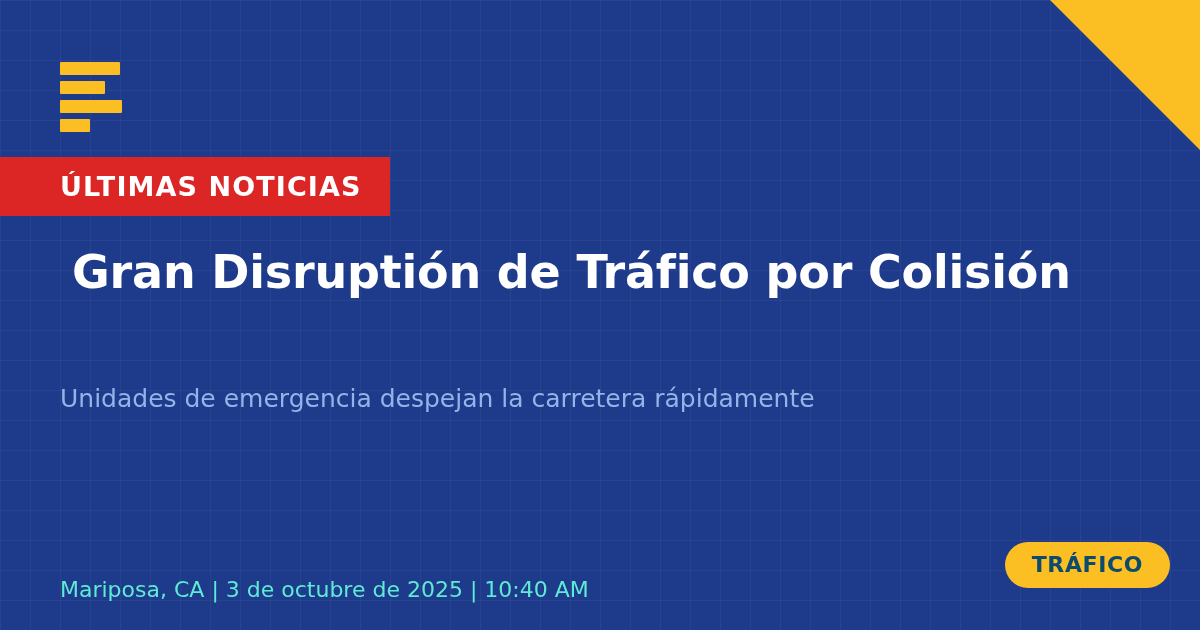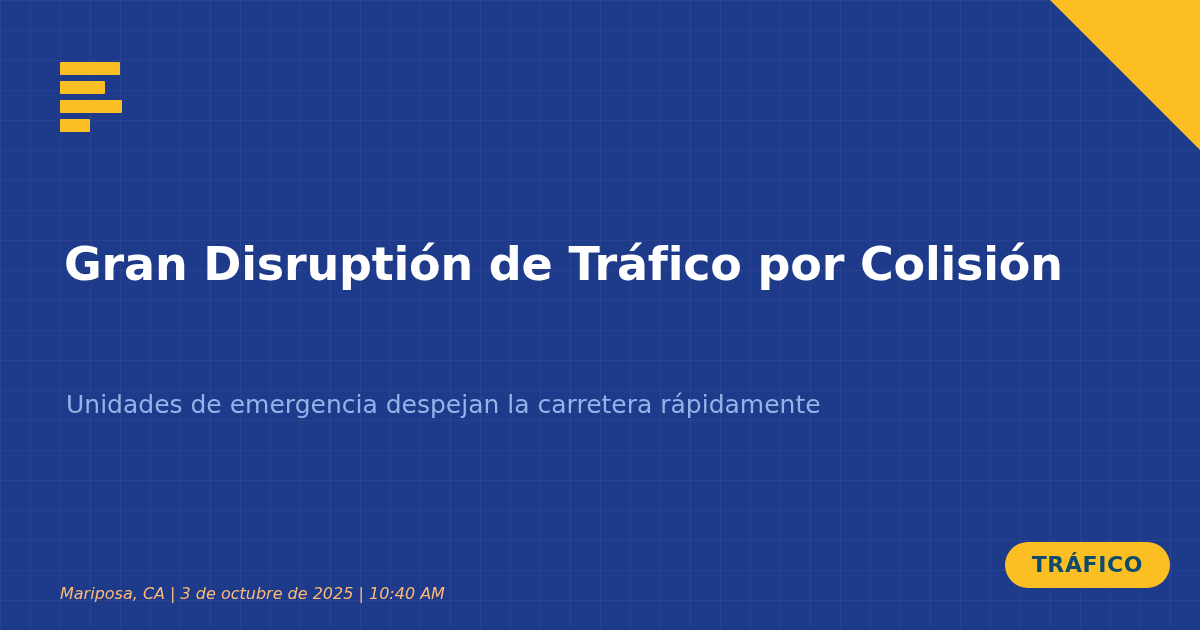--- a/index.html
+++ b/index.html
@@ -96,49 +96,48 @@
     top: 232px;
     width: 1090px;
     z-index: 3;
   }
   .headline {
     color: #ffffff;
     font-size: 46px;
     font-weight: bold;
     line-height: 1.24;
     letter-spacing: -0.2px;
-    margin: 4px;
+    margin: 12px;
   }
 
   
   .subtitle {
     position: absolute;
     left: 60px;
     top: 383px;
     width: 1040px;
     z-index: 3;
     color: #93b4e8;
     font-size: 25px;
     font-weight: normal;
     line-height: 1.3;
-    margin: 6px;
+    margin: 0;
   }
 
   
   .footer-meta {
     position: absolute;
     left: 60px;
     bottom: 27px;
     z-index: 3;
-    color: #fdba74;
-    font-size: 16px;
+    color: #5eead4;
+    font-size: 22px;
     font-weight: normal;
     line-height: 1.2;
     white-space: nowrap;
-    font-style: italic;
   }
 
   
   .category-pill {
     position: absolute;
     right: 30px;
     bottom: 42px;
     z-index: 3;
     background-color: #fbbf24;
     color: #0c4a6e;
@@ -160,20 +159,23 @@
 
   <div class="corner-wedge"></div>
 
   <div class="logo-mark">
     <div class="logo-bar w1"></div>
     <div class="logo-bar w2"></div>
     <div class="logo-bar w3"></div>
     <div class="logo-bar w4"></div>
   </div>
 
+  <div class="breaking-ribbon">
+    <span class="breaking-ribbon-label">ÚLTIMAS NOTICIAS</span>
+  </div>
 
   <div class="headline-block">
     <h1 class="headline">Gran Disruptión de Tráfico por Colisión</h1>
   </div>
 
   <p class="subtitle">Unidades de emergencia despejan la carretera rápidamente</p>
 
   <div class="footer-meta">Mariposa, CA | 3 de octubre de 2025 | 10:40 AM</div>
 
   <div class="category-pill">TRÁFICO</div>

